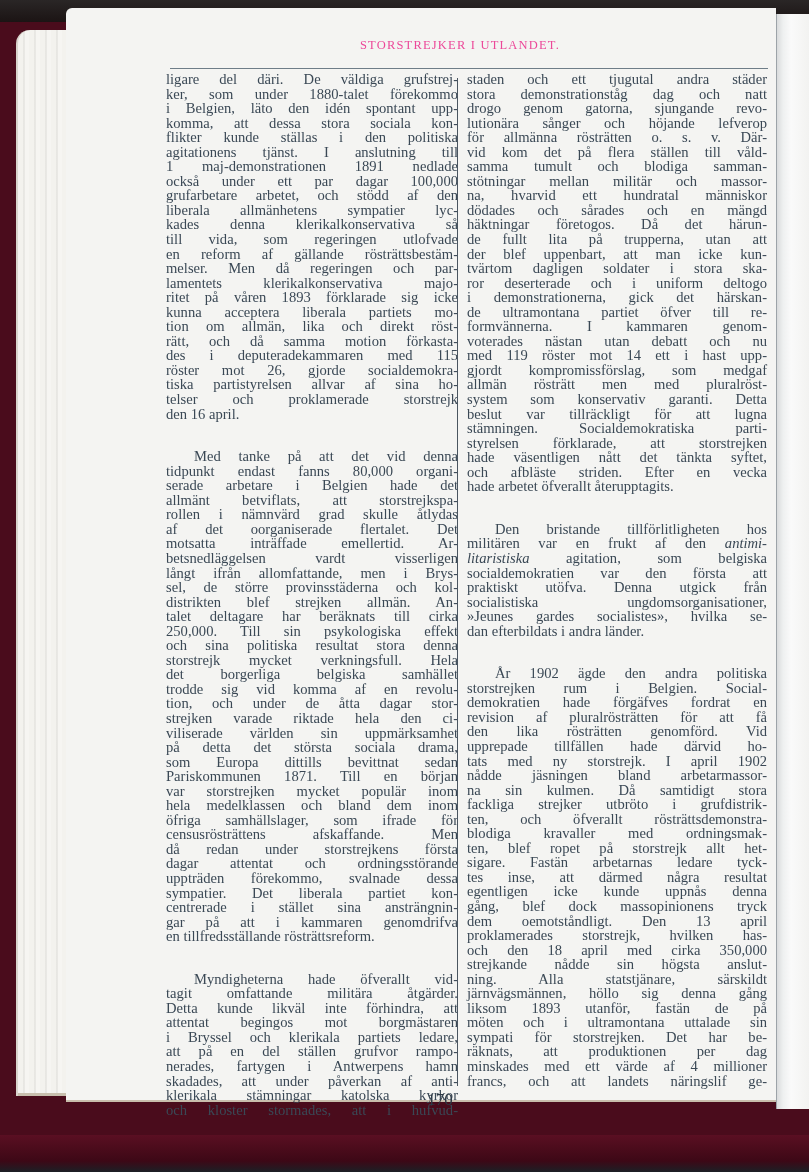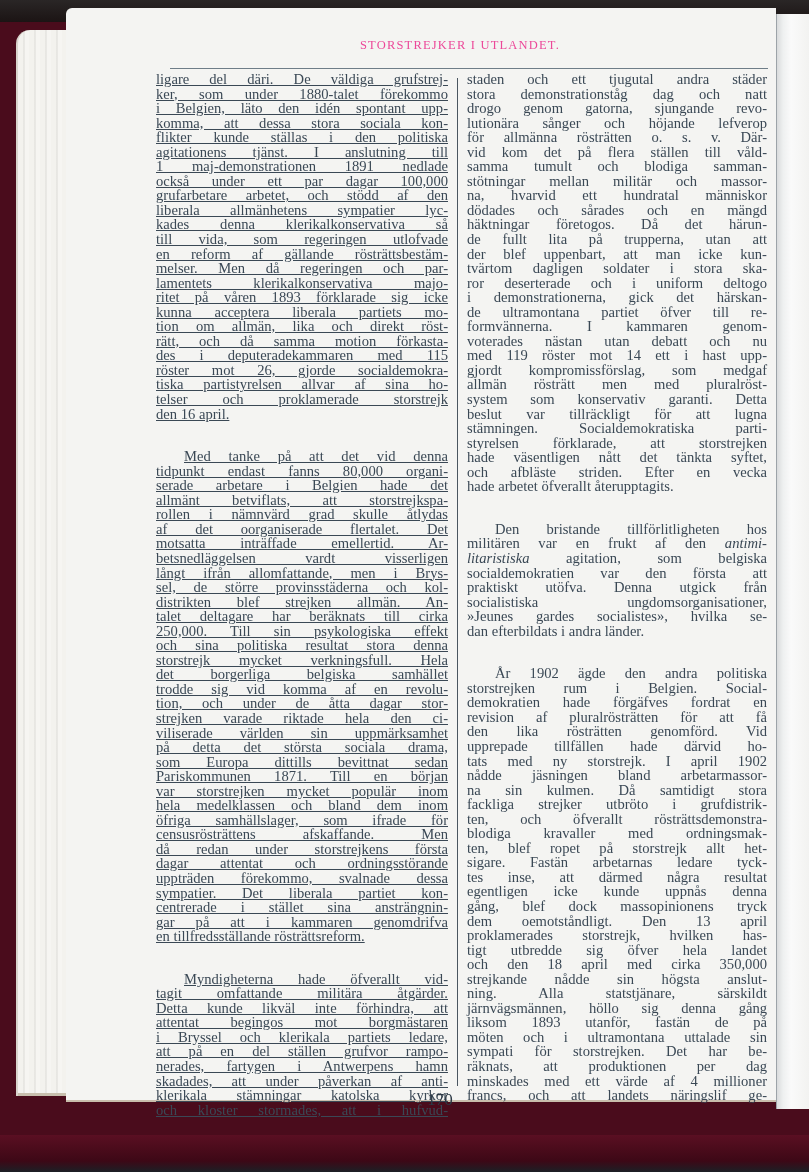--- a/index.html
+++ b/index.html
@@ -44,21 +44,21 @@
     position: absolute; left: 170px; top: 68px; width: 598px; height: 1px;
     background: #6e7d88;
   }
   .column {
     position: absolute; top: 72px; width: 292px;
     font-family: "Liberation Serif", serif;
     font-size: 14.6px; line-height: 14.55px;
     color: #3a4855;
     text-align: justify;
   }
-  .col-left { left: 156px; text-decoration: underline; }
+  .col-left { left: 166px; }
   .col-right { left: 467px; width: 300px; }
   .col-divider {
     position: absolute; left: 457px; top: 78px; width: 1px; height: 1008px;
     background: #4a5560;
   }
   .line { display: block; white-space: nowrap; text-align-last: justify; height: 14.55px; overflow: visible; }
   .line.last { text-align-last: left; }
   .line.indent { padding-left: 28px; margin-top: 28px; }
   .page-number {
     position: absolute; left: 400px; top: 1090px; width: 80px;
@@ -200,21 +200,20 @@
     <span class="line">fackliga strejker utbröto i grufdistrik-</span>
     <span class="line">ten, och öfverallt rösträttsdemonstra-</span>
     <span class="line">blodiga kravaller med ordningsmak-</span>
     <span class="line">ten, blef ropet på storstrejk allt het-</span>
     <span class="line">sigare. Fastän arbetarnas ledare tyck-</span>
     <span class="line">tes inse, att därmed några resultat</span>
     <span class="line">egentligen icke kunde uppnås denna</span>
     <span class="line">gång, blef dock massopinionens tryck</span>
     <span class="line">dem oemotståndligt. Den 13 april</span>
     <span class="line">proklamerades storstrejk, hvilken has-</span>
-    <span class="line">tigt utbredde sig öfver hela landet</span>
     <span class="line">och den 18 april med cirka 350,000</span>
     <span class="line">strejkande nådde sin högsta anslut-</span>
     <span class="line">ning. Alla statstjänare, särskildt</span>
     <span class="line">järnvägsmännen, höllo sig denna gång</span>
     <span class="line">liksom 1893 utanför, fastän de på</span>
     <span class="line">möten och i ultramontana uttalade sin</span>
     <span class="line">sympati för storstrejken. Det har be-</span>
     <span class="line">räknats, att produktionen per dag</span>
     <span class="line">minskades med ett värde af 4 millioner</span>
     <span class="line">francs, och att landets näringslif ge-</span>

